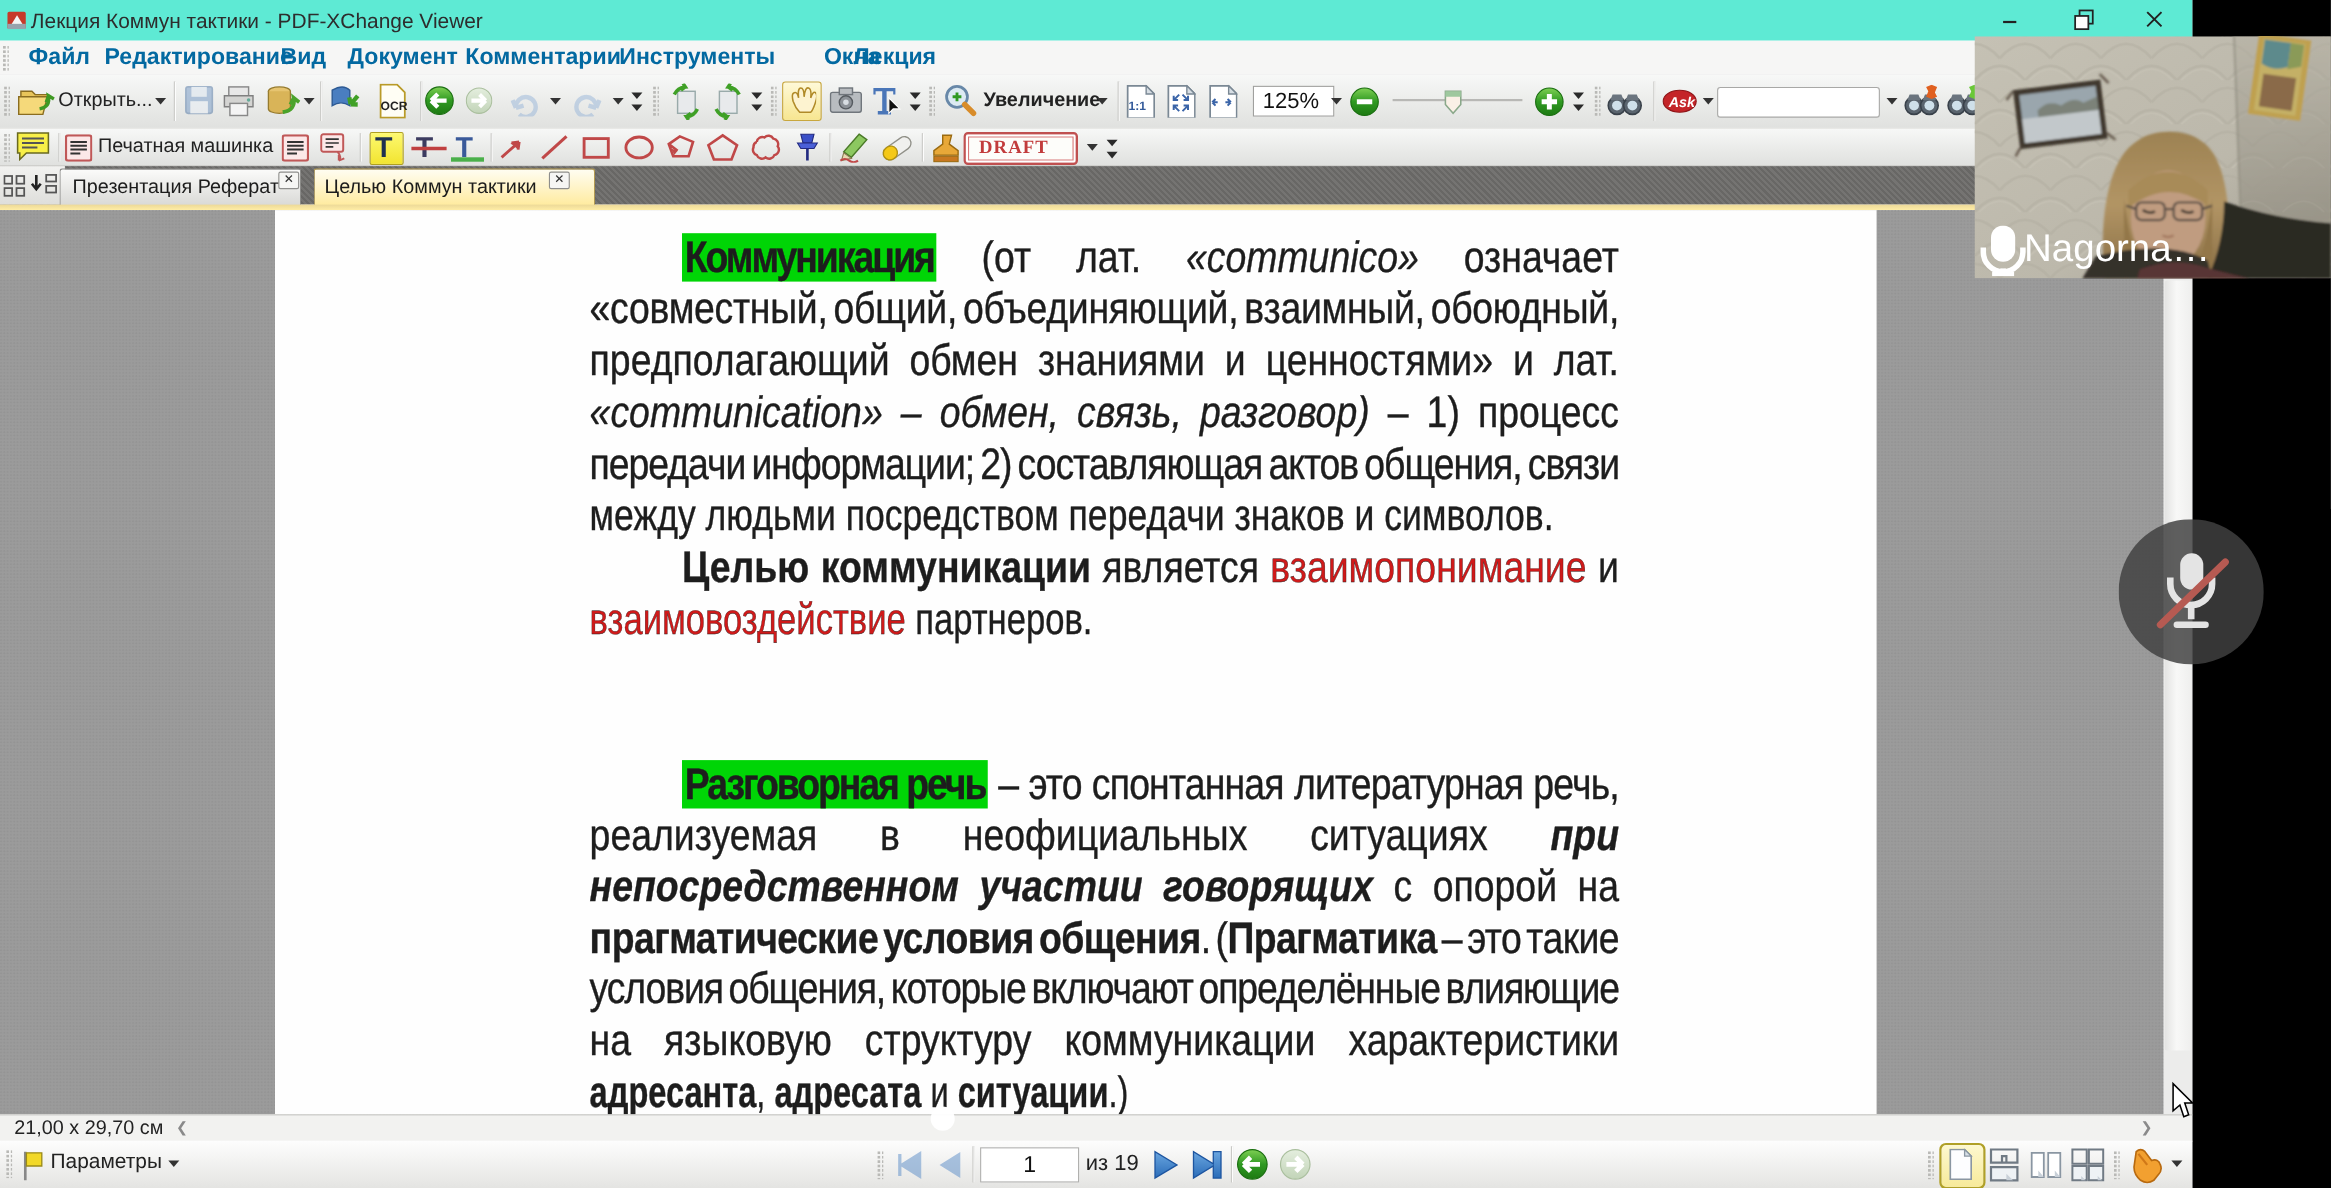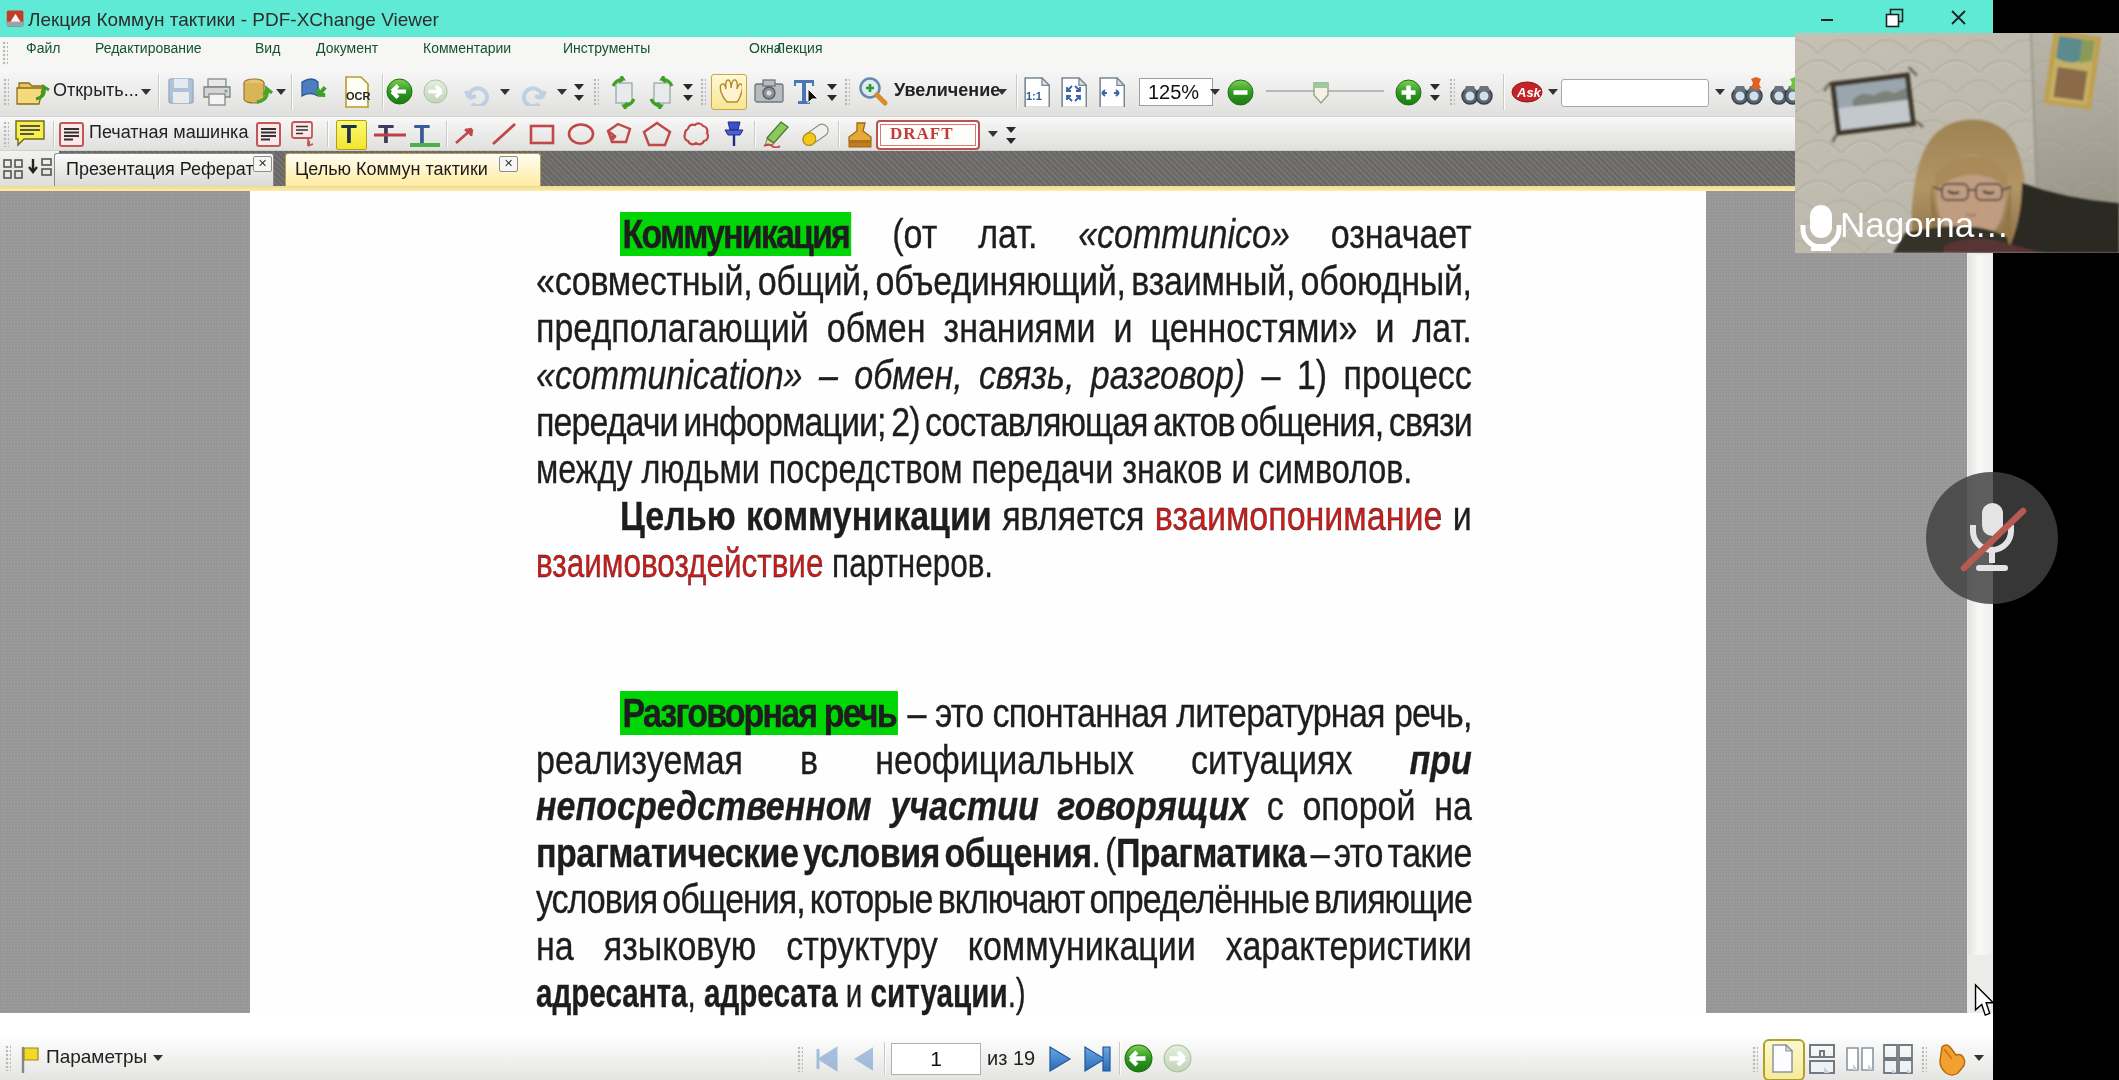--- a/index.html
+++ b/index.html
@@ -6,21 +6,21 @@
   #root{position:relative;width:2119px;height:1080px;background:#000;overflow:hidden;
         font-family:"Liberation Sans",sans-serif;}
   #app{position:absolute;left:0;top:0;width:1993px;height:1080px;background:#fff;}
   .abs{position:absolute;}
   
   #titlebar{position:absolute;left:0;top:0;width:1993px;height:37px;background:#5eead4;}
   #title-text{position:absolute;left:28px;top:9px;font-size:19px;color:#2d2d2d;}
   
   #menubar{position:absolute;left:0;top:37px;width:1993px;height:31px;background:#f6f6f5;
            border-bottom:1px solid #e0e0de;}
-  .menu{position:absolute;top:3px;font-size:14px;color:#14532d;}
+  .menu{position:absolute;top:3px;font-size:21px;color:#0369a1;font-weight:bold;}
   
   .tbrow{position:absolute;left:0;width:1993px;background:linear-gradient(#f7f8f7,#e9eae8 60%,#e0e1df);}
   #tb1{top:68px;height:48px;border-bottom:1px solid #d4d4d1;}
   #tb2{top:117px;height:33px;border-bottom:1px solid #cfcfcc;padding-left:27px;}
   .sep{position:absolute;width:1px;background:#c9c9c6;border-right:1px solid #fdfdfd;}
   .grip{position:absolute;width:6px;background-image:radial-gradient(circle at 2px 2px,#b9b9b6 1.4px,transparent 1.6px);background-size:4px 4px;}
   .tbtext{position:absolute;font-size:18px;color:#222;}
   .darr{position:absolute;width:0;height:0;border-left:5px solid transparent;border-right:5px solid transparent;border-top:6px solid #333;}
   .chev{position:absolute;width:10px;height:22px;}.chev::before,.chev::after{content:"";position:absolute;left:0;border-left:5px solid transparent;border-right:5px solid transparent;border-top:6px solid #2a2a2a;}.chev::before{top:2px;}.chev::after{top:13px;}
   
@@ -387,20 +387,26 @@
     <div class="pl" style="left:536px;top:540px;transform:scaleX(0.786);"><span class="red">взаимовоздействие</span> партнеров.</div>
     <div class="line" style="left:620px;top:690px;width:1002px;letter-spacing:-0.9px;"><span><b class="hl">Разговорная речь</b></span><span>–</span><span>это</span><span>спонтанная</span><span>литературная</span><span>речь,</span></div>
     <div class="line" style="left:536px;top:737px;width:1101px;"><span>реализуемая</span><span>в</span><span>неофициальных</span><span>ситуациях</span><span><b><i>при</i></b></span></div>
     <div class="line" style="left:536px;top:783px;width:1101px;"><span><b><i>непосредственном</i></b></span><span><b><i>участии</i></b></span><span><b><i>говорящих</i></b></span><span>с</span><span>опорой</span><span>на</span></div>
     <div class="line" style="left:536px;top:830px;width:1101px;letter-spacing:-0.6px;"><span><b>прагматические</b></span><span><b>условия</b></span><span><b>общения</b>.</span><span>(<b>Прагматика</b></span><span>–</span><span>это</span><span>такие</span></div>
     <div class="line" style="left:536px;top:876px;width:1101px;letter-spacing:-1.2px;"><span>условия</span><span>общения,</span><span>которые</span><span>включают</span><span>определённые</span><span>влияющие</span></div>
     <div class="line" style="left:536px;top:923px;width:1101px;"><span>на</span><span>языковую</span><span>структуру</span><span>коммуникации</span><span>характеристики</span></div>
     <div class="pl" style="left:536px;top:970px;transform:scaleX(0.74);"><b>адресанта</b>, <b>адресата</b> и <b>ситуации</b>.)</div>
   </div>
 
+  <div id="statusA">
+    <div style="position:absolute;left:13px;top:1px;font-size:18px;color:#222;">21,00 x 29,70 см</div>
+    <div style="position:absolute;left:160px;top:3px;font-size:13px;color:#8a8a8a;">❮</div>
+    <div style="position:absolute;left:1946px;top:3px;font-size:13px;color:#8a8a8a;">❯</div>
+    <div style="position:absolute;left:846px;top:-8px;width:22px;height:22px;border-radius:50%;background:#fff;opacity:0.95;"></div>
+  </div>
   <div id="statusB">
     <div class="grip" style="left:5px;top:8px;height:26px;"></div>
     <svg class="abs" style="left:18px;top:8px" width="26" height="30" viewBox="0 0 26 30">
       <path d="M5 2 v26" stroke="#888" stroke-width="2.4"></path>
       <path d="M6 3 h14 v12 h-14 z" fill="#f2d828" stroke="#9a8a18" stroke-width="1.2"></path>
     </svg>
     <div class="tbtext" style="left:46px;top:9px;font-size:19px;">Параметры</div>
     <div class="darr" style="left:153px;top:18px;"></div>
     <div class="grip" style="left:797px;top:9px;height:26px;"></div>
     <svg class="abs" style="left:810px;top:8px" width="30" height="28" viewBox="0 0 30 28" opacity="0.5">

